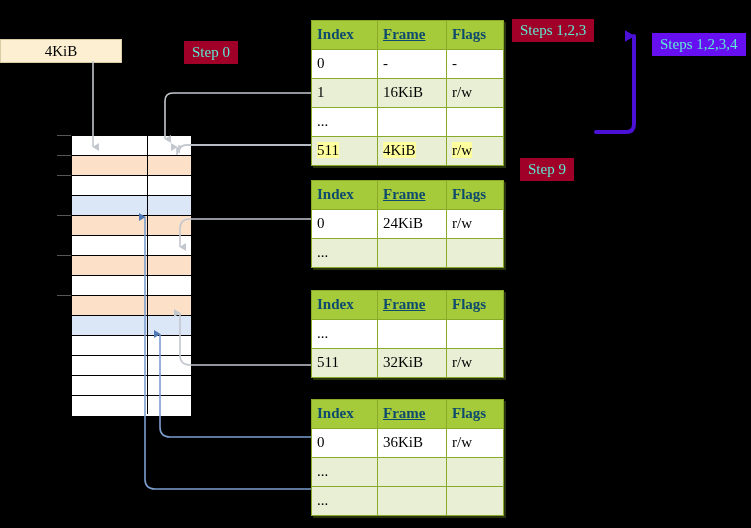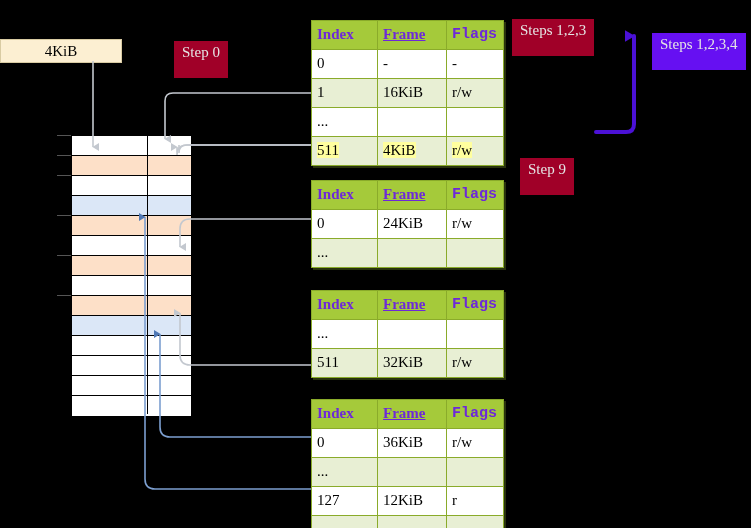--- a/index.html
+++ b/index.html
@@ -5,22 +5,22 @@
   html,body{margin:0;padding:0;background:#000;}
   body{
     width:751px;height:528px;position:relative;overflow:hidden;
     font-family:"Liberation Serif","DejaVu Serif",serif;
     background:#000;
   }
   .stage{position:absolute;left:0;top:0;width:751px;height:528px;}
 
   
   .badge{
-    position:absolute;color:#e5e5e5;font-size:15px;line-height:1;
-    padding:4px 8px 18px 8px;white-space:nowrap;
+    position:absolute;color:#5eead4;font-size:15px;line-height:1;
+    padding:4px 8px 4px 8px;white-space:nowrap;
     font-family:"Liberation Serif","DejaVu Serif",serif;
   }
   .badge-red{background:#a00028;}
   .badge-violet{background:#6610f2;margin-top:14px;}
 
   .memlabel{
     position:absolute;background:#fcefd2;color:#000;
     border:1px solid #d9cba3;
     font-size:15px;line-height:1;
     display:flex;align-items:center;justify-content:center;
@@ -35,46 +35,46 @@
     box-shadow:2px 2px 0 rgba(90,110,30,.45);
   }
   .ptable td,.ptable th{
     border:1px solid #8aab2a;
     font-size:15px;line-height:1;
     padding:5px 5px 6px 5px;
     text-align:left;vertical-align:middle;
     height:17px;
   }
   .ptable th{
-    background:#a5ca3a;color:#6d28d9;font-weight:bold;
+    background:#a5ca3a;color:#0c4a6e;font-weight:bold;
   }
   .ptable td{color:#000000;background:#ffffff;}
   .ptable tr.alt td{background:#e8efd4;}
   .ptable td.hl span{background:#ffff9e;}
   .c-index{width:55px;}
   .c-frame{width:58px;text-decoration:underline;}
-  .c-flags{width:46px;font-family:Liberation Mono, monospace;}
+  .c-flags{width:46px;}
 
   
   .grid{position:absolute;border:1px solid #000;background:#fff;}
   .grow{border-bottom:1px solid #000;box-sizing:border-box;}
   .grow:last-child{border-bottom:none;}
   .tick{position:absolute;height:1px;background:#555;}
 
   svg.wires{position:absolute;left:0;top:0;width:751px;height:528px;
             pointer-events:none;}
 </style>
 </head>
 <body>
 
 <div class="stage">
 
   <div class="memlabel" style="left:0px;top:39px;width:120px;height:22px;">4KiB</div>
 
-  <div class="badge badge-red" style="left:174px;top:41px;text-align:right;">Step 0</div>
+  <div class="badge badge-red" style="left:184px;top:41px;text-align:right;">Step 0</div>
 
   <div class="badge badge-red" style="left:512px;top:19px;">Steps 1,2,3</div>
 
   <div class="badge badge-violet" style="left:652px;top:19px;">Steps 1,2,3,4</div>
 
   <div class="badge badge-red" style="left:520px;top:158px;">Step 9</div>
 
   <div class="grid" id="memgrid" style="left:71px;top:135px;width:119px;height:280px;">
       <div class="grow" style="height: 20px; background: rgb(255, 255, 255);"></div>
       <div class="grow" style="height: 20px; background: rgb(253, 224, 200);"></div>
@@ -213,25 +213,20 @@
     <tbody>
       <tr>
         <td><span>0</span></td>
         <td><span>36KiB</span></td>
         <td><span>r/w</span></td>
       </tr>
       <tr class="alt">
         <td><span>...</span></td>
         <td><span></span></td>
         <td><span></span></td>
-      </tr>
-      <tr>
-        <td><span>127</span></td>
-        <td><span>12KiB</span></td>
-        <td><span>r</span></td>
       </tr>
       <tr class="alt">
         <td><span>...</span></td>
         <td><span></span></td>
         <td><span></span></td>
       </tr>
     </tbody>
   </table>
 
 <div class="tick" style="left: 57px; top: 135px; width: 14px;"></div>

